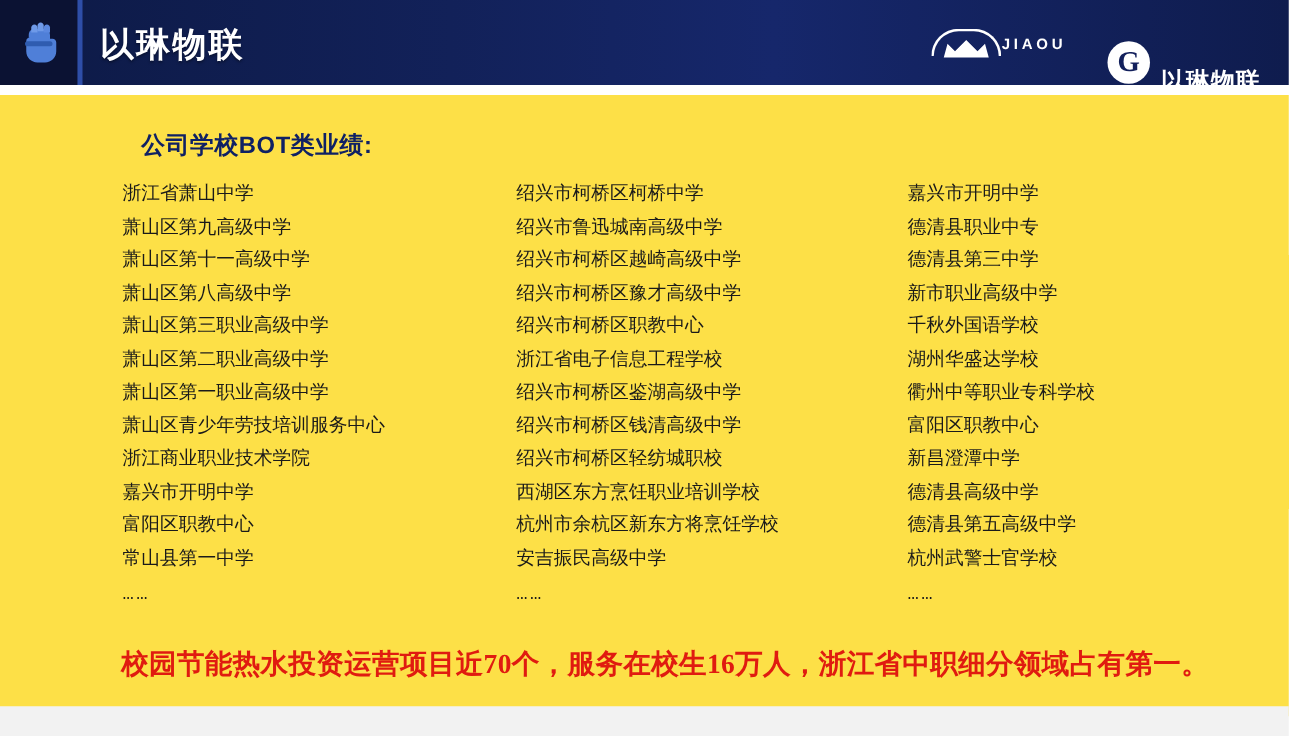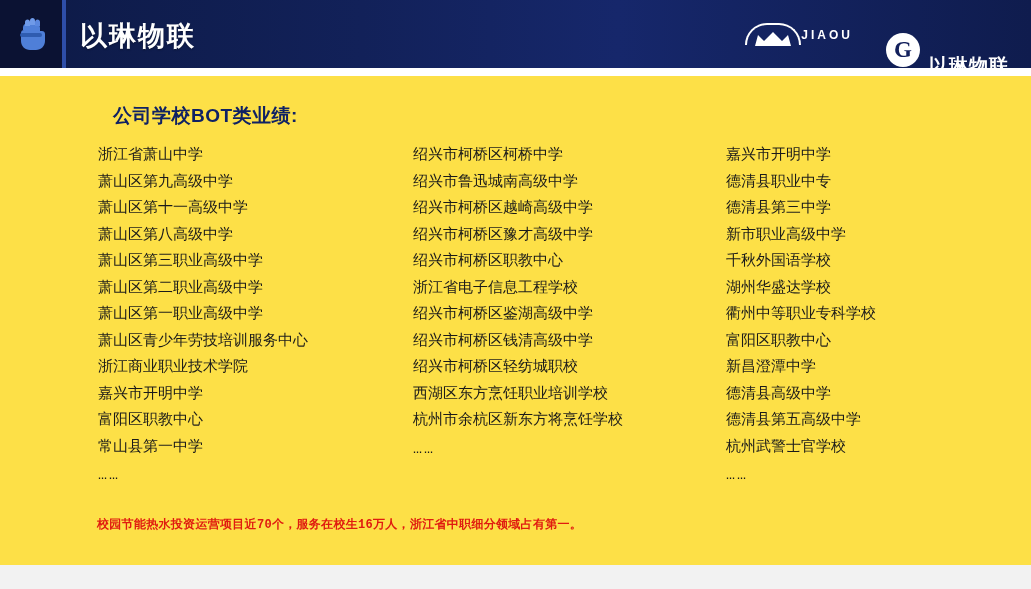--- a/index.html
+++ b/index.html
@@ -170,25 +170,25 @@
   .col .item { white-space: nowrap; }
   .col .ellipsis {
     letter-spacing: 2px;
     color: #1a1a1a;
     padding-top: 2px;
   }
   .footnote {
     position: absolute;
     left: 97px;
     top: 440px;
-    font-size: 12px;
+    font-size: 22px;
     font-weight: bold;
     color: #e01b10;
     letter-spacing: 0.3px;
-    font-family: Liberation Mono, monospace;
+    font-family: Liberation Serif, serif;
   }
   .bottom-strip {
     position: absolute;
     left: 0;
     top: 565px;
     width: 1031px;
     height: 24px;
     background: #f2f2f2;
   }
 </style>
@@ -256,20 +256,21 @@
         <div class="item">绍兴市鲁迅城南高级中学</div>
         <div class="item">绍兴市柯桥区越崎高级中学</div>
         <div class="item">绍兴市柯桥区豫才高级中学</div>
         <div class="item">绍兴市柯桥区职教中心</div>
         <div class="item">浙江省电子信息工程学校</div>
         <div class="item">绍兴市柯桥区鉴湖高级中学</div>
         <div class="item">绍兴市柯桥区钱清高级中学</div>
         <div class="item">绍兴市柯桥区轻纺城职校</div>
         <div class="item">西湖区东方烹饪职业培训学校</div>
         <div class="item">杭州市余杭区新东方将烹饪学校</div>
+        <div class="item">安吉振民高级中学</div>
         <div class="ellipsis">……</div>
       </div>
 
       <div class="col col-3">
         <div class="item">嘉兴市开明中学</div>
         <div class="item">德清县职业中专</div>
         <div class="item">德清县第三中学</div>
         <div class="item">新市职业高级中学</div>
         <div class="item">千秋外国语学校</div>
         <div class="item">湖州华盛达学校</div>

